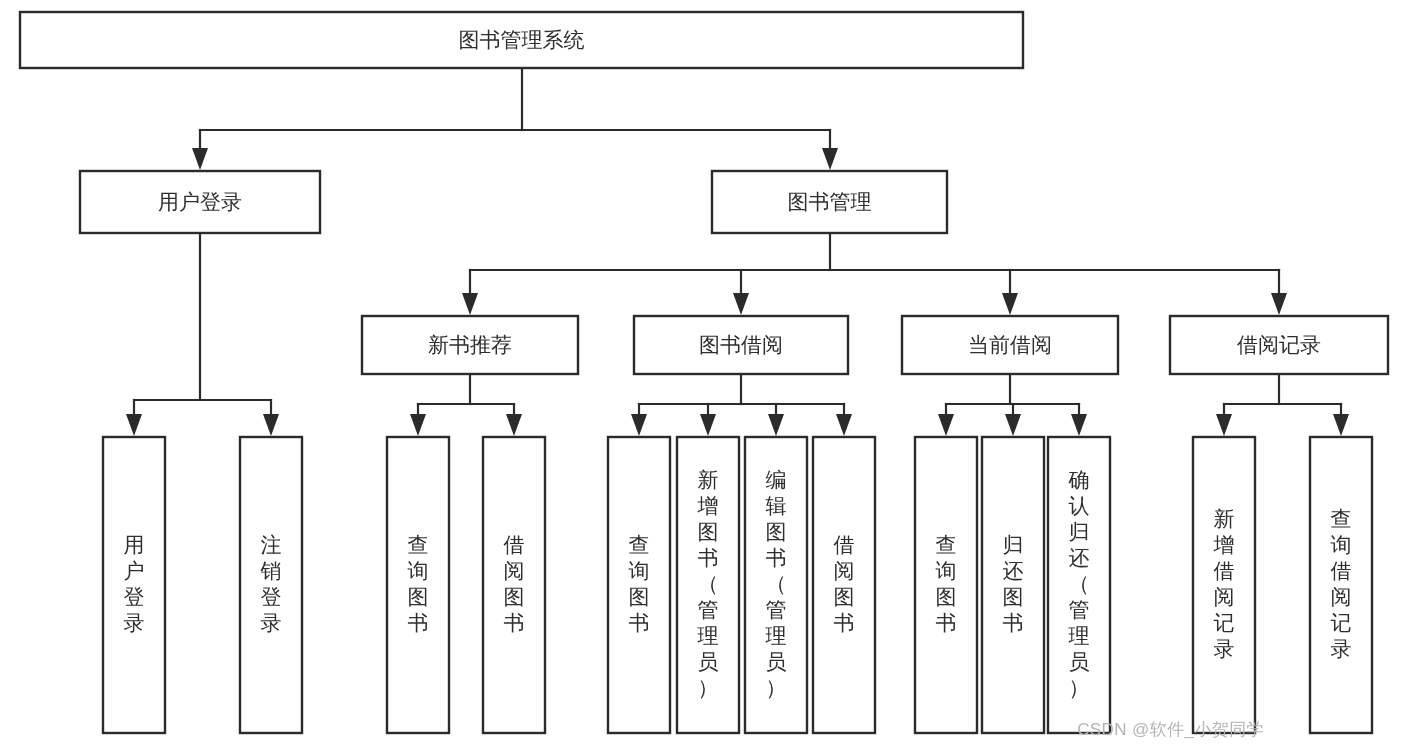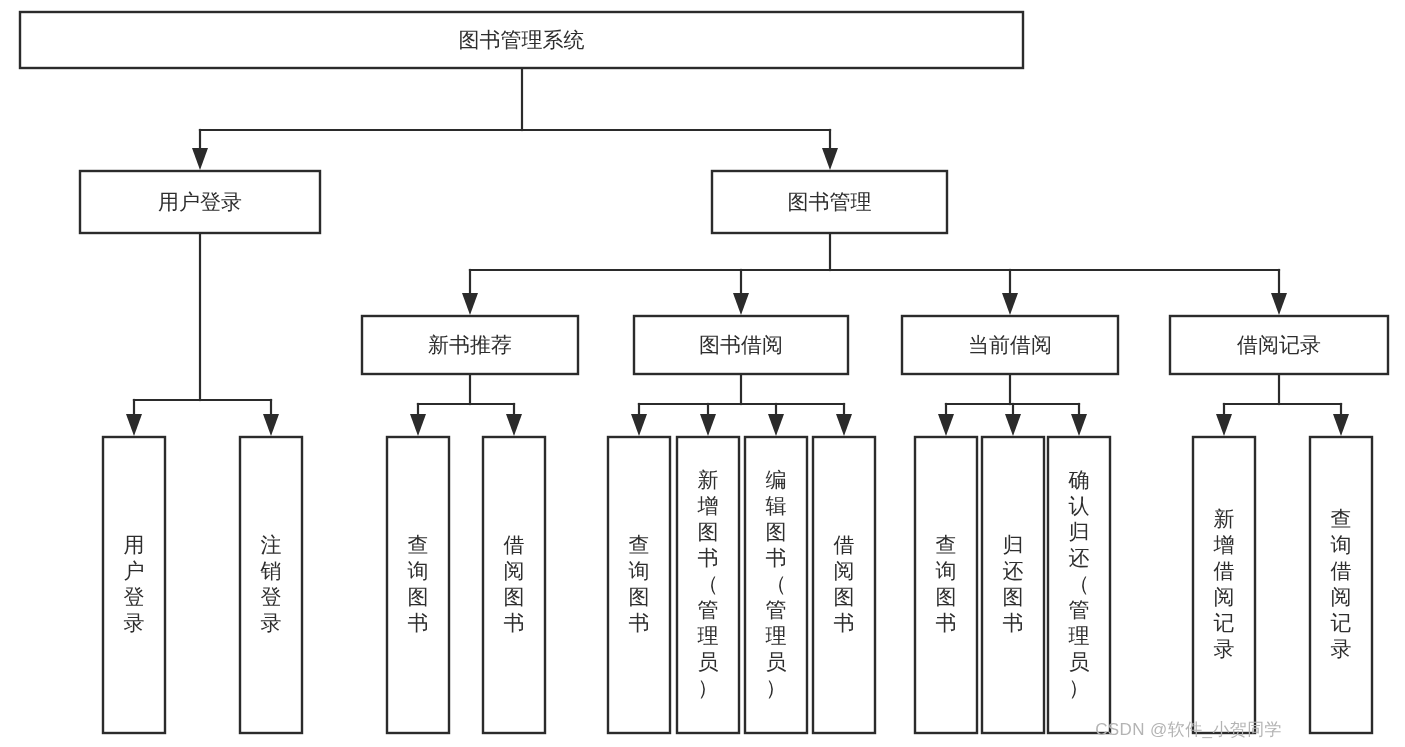--- a/index.html
+++ b/index.html
@@ -11,21 +11,20 @@
     width: 1405px;
     height: 747px;
     font-family: "Liberation Sans", "DejaVu Sans", sans-serif;
     overflow: hidden;
   }
   #diagram-root {
     position: relative;
     width: 1273px;
     height: 747px;
     background: #ffffff;
-    padding-left: 18px;
   }
   svg#tree-svg {
     position: absolute;
     left: 0;
     top: 0;
     width: 1405px;
     height: 747px;
     display: block;
   }
   .node-box {

